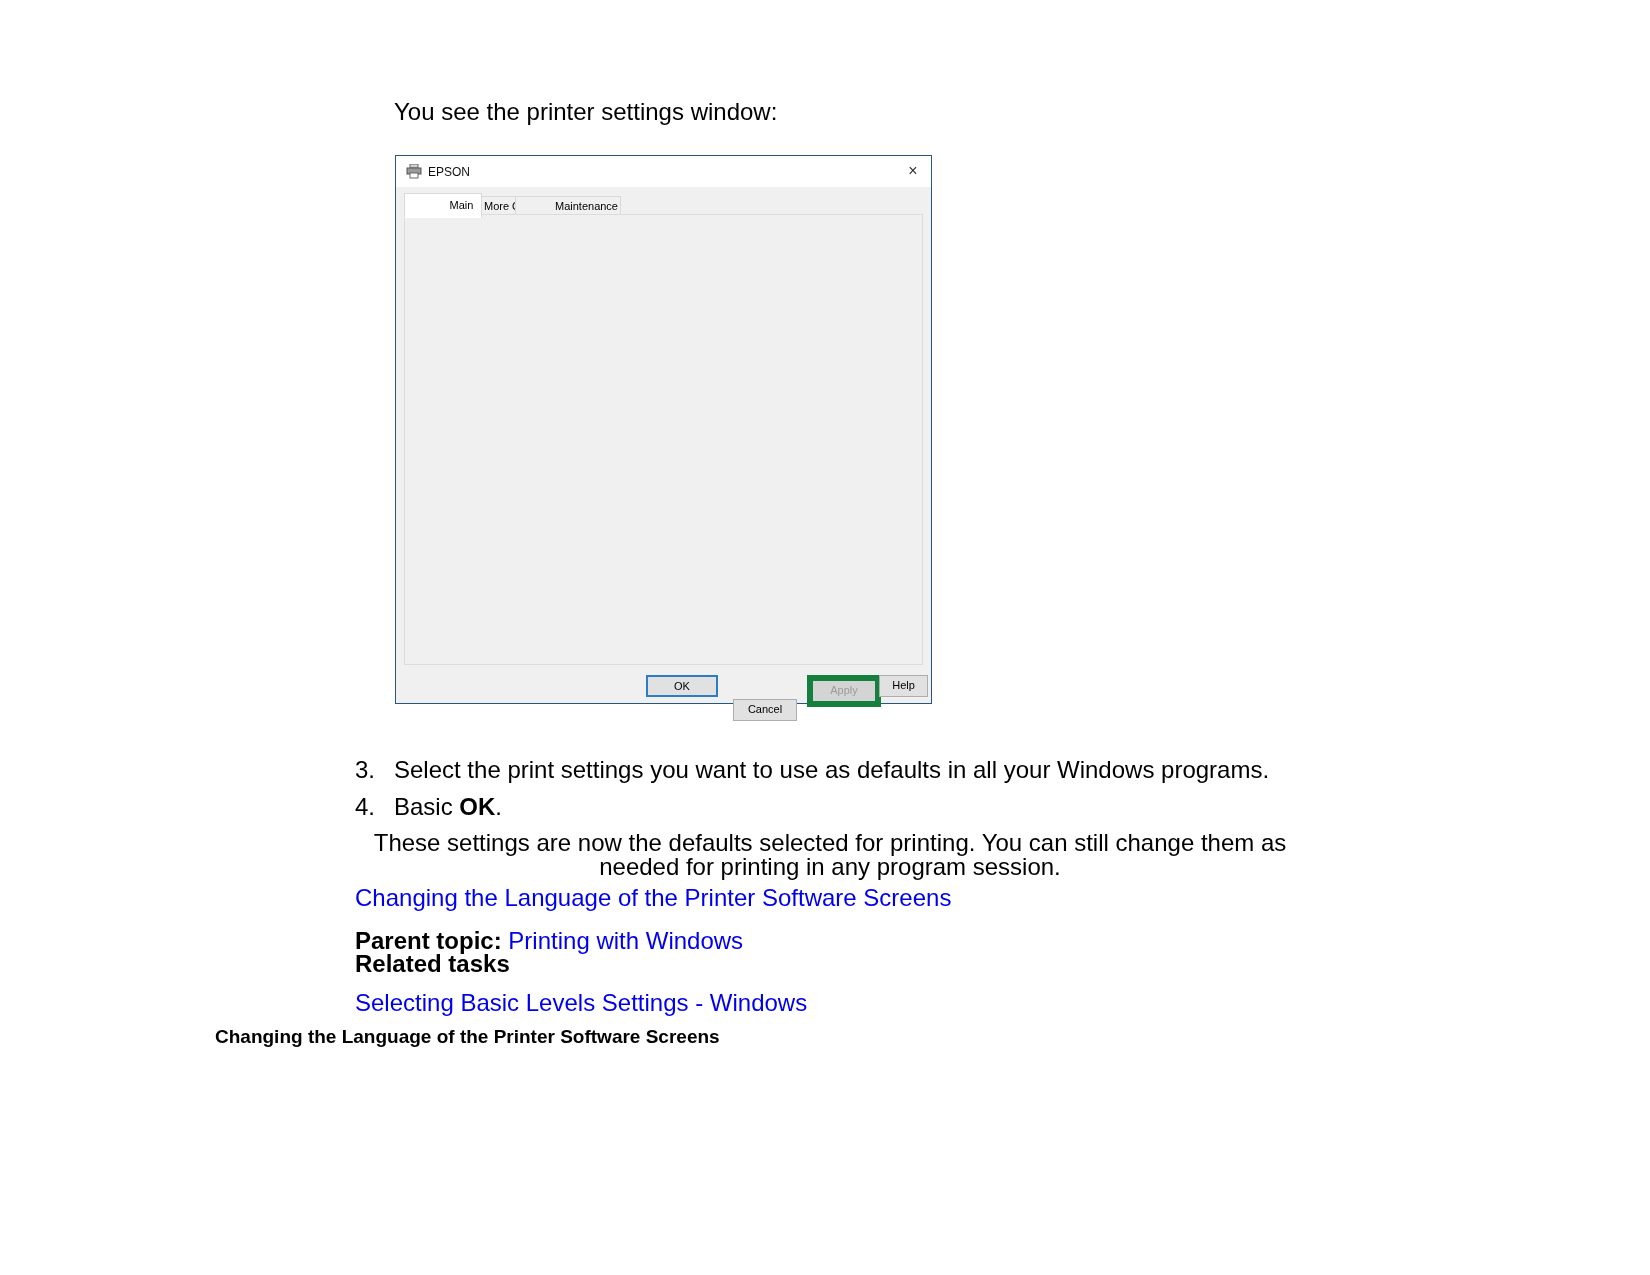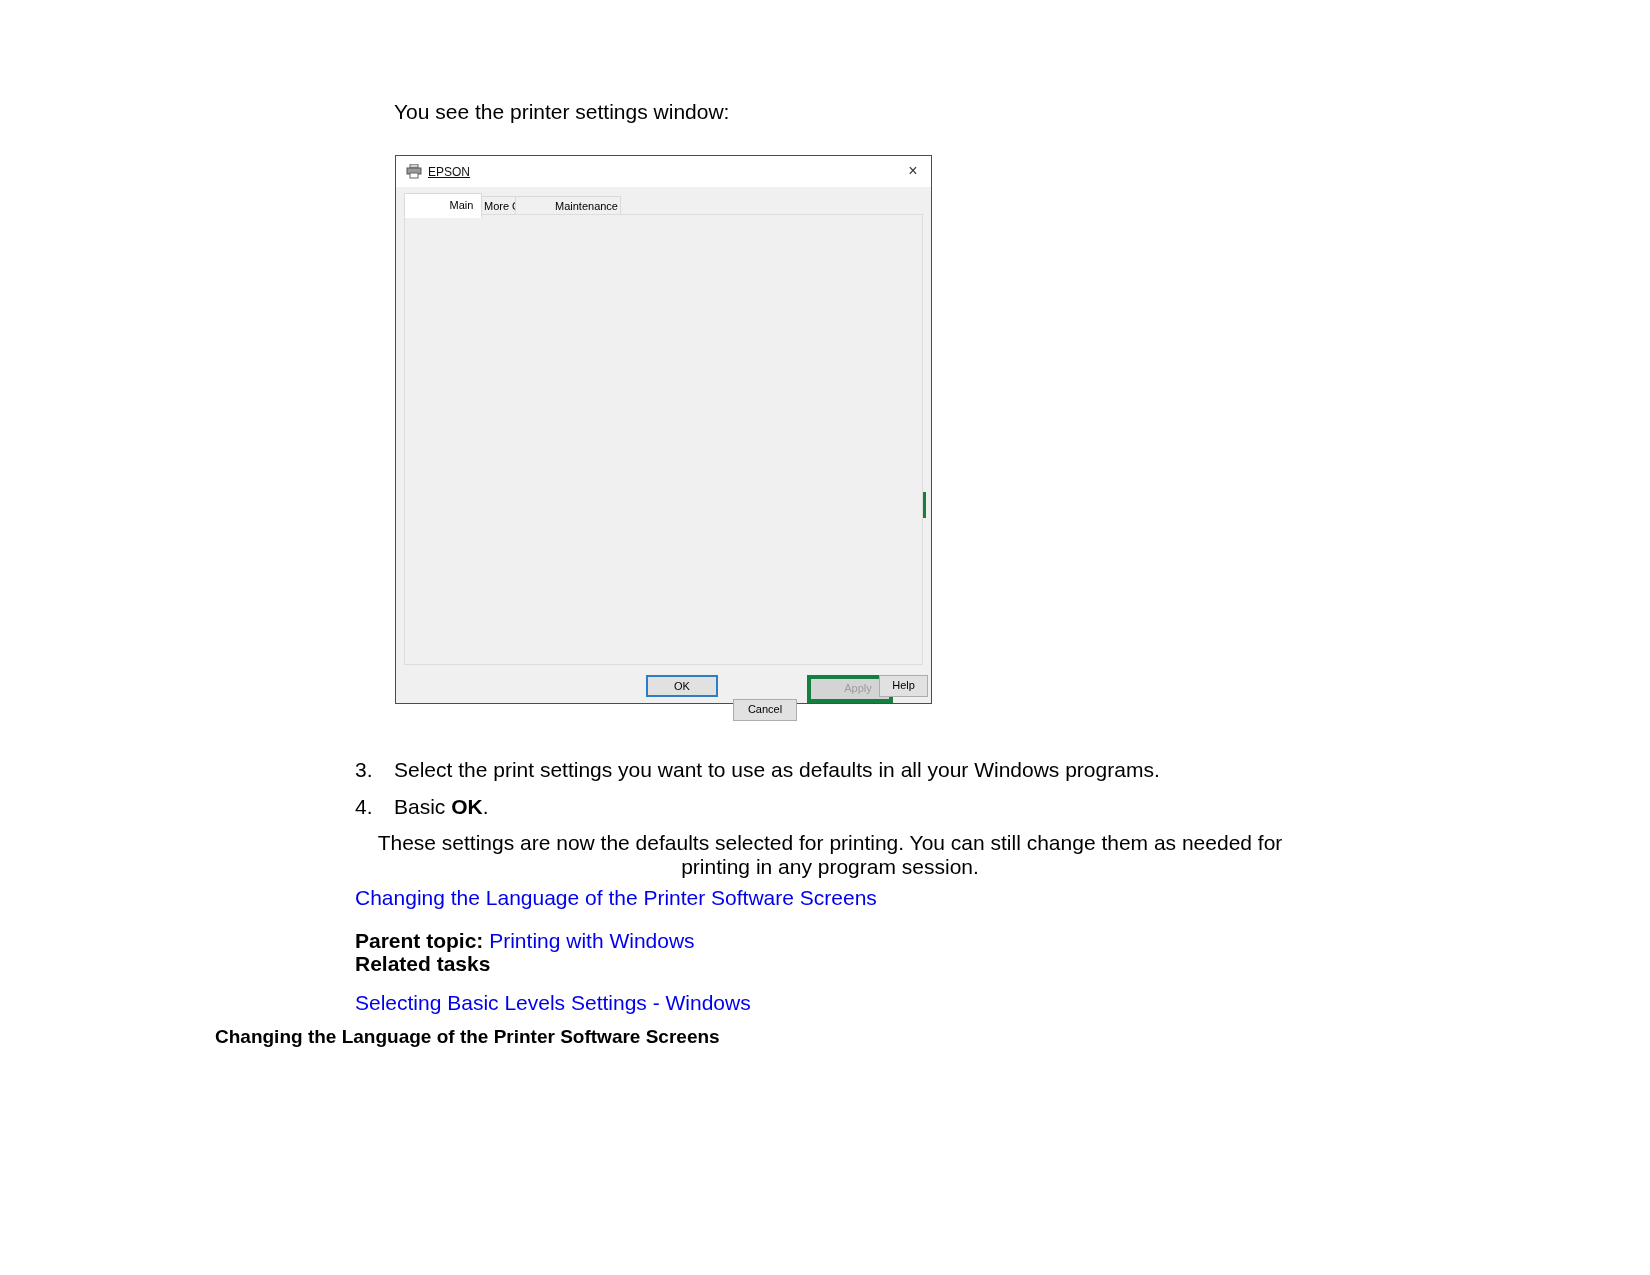--- a/index.html
+++ b/index.html
@@ -1,47 +1,47 @@
 <!DOCTYPE html>
 <html><head>
 <meta charset="utf-8">
 <style>
   html,body{margin:0;padding:0;background:#fff;}
   .page{position:relative;width:1650px;height:1275px;background:#ffffff;overflow:hidden;
         font-family:"Liberation Sans","DejaVu Sans",sans-serif;color:#000;}
   .abs{position:absolute;}
   
-  .doctext{font-size:21px;line-height:24px;}
+  .doctext{font-size:24px;line-height:24px;}
   .bold{font-weight:bold;}
   .link{color:#0000ee;cursor:pointer;text-decoration:none;}
   .stepnum{position:absolute;left:355px;}
   .steptext{position:absolute;left:394px;}
   .h2{font-size:19px;font-weight:bold;}
   .pagenum{left:0;top:1172px;width:1650px;text-align:center;font-weight:bold;font-size:19px;}
   
   .dlg{left:395px;top:155px;width:535px;height:547px;background:#f0f0f0;
        border:1px solid #26567e;font-size:11px;}
   .titlebar{left:0;top:0;width:535px;height:31px;background:#ffffff;}
   .t-icon{left:10px;top:8px;width:16px;height:15px;}
-  .t-text{left:32px;top:9px;font-size:12px;color:#111;text-decoration:underline;}
+  .t-text{left:32px;top:9px;font-size:12px;color:#111;}
   .t-close{right:6px;top:4px;width:24px;height:22px;text-align:center;line-height:22px;
            font-size:16px;color:#333;cursor:pointer;}
   .tab{top:40px;height:19px;background:#f0f0f0;border:1px solid #d9d9d9;
        text-align:center;line-height:19px;cursor:pointer;padding-left:37px;}
   .tab.active{top:37px;height:23px;background:#fff;border-bottom:1px solid #fff;
               line-height:23px;z-index:3;}
   .tab-main{left:8px;width:39px;}
   .tab-more{left:48px;width:70px;}
   .tab-maint{left:119px;width:67px;}
   .tabpage{left:8px;top:58px;width:517px;height:449px;background:#f0f0f0;border:1px solid #dcdcdc;z-index:1;}
   .grouplabel{font-weight:bold;}
   .btn{background:#e1e1e1;border:1px solid #adadad;text-align:center;cursor:pointer;
        font-size:11px;line-height:18px;color:#000;}
   .btn.default{border:2px solid #2e7cc4;}
-  .btn.disabled{background:#d4d4d4;border:4px solid #15803d;color:#9c9c9c;cursor:default;padding-left:16px;}
+  .btn.disabled{background:#d4d4d4;border:6px solid #15803d;color:#9c9c9c;cursor:default;}
   .combo{background:#e4e4e4;border:1px solid #8f8f8f;padding-left:5px;line-height:19px;cursor:pointer;}
   .chev{position:absolute;right:7px;top:6px;width:6px;height:6px;
         border-right:1px solid #555;border-bottom:1px solid #555;transform:rotate(45deg);}
   .sep{height:1px;background:#cfcfcf;}
   .radio{width:12px;height:12px;border:1px solid #555;border-radius:50%;background:#fff;cursor:pointer;}
   .radio.sel::after{content:"";position:absolute;left:3px;top:3px;width:6px;height:6px;
                     border-radius:50%;background:#000;}
   .rlabel{position:absolute;top:0;line-height:14px;}
   .cb{width:12px;height:12px;border:1px solid #444;background:#fff;cursor:pointer;}
   .cb.checked::after{content:"\2713";position:absolute;left:0px;top:-2px;font-size:12px;font-weight:bold;color:#000;}

